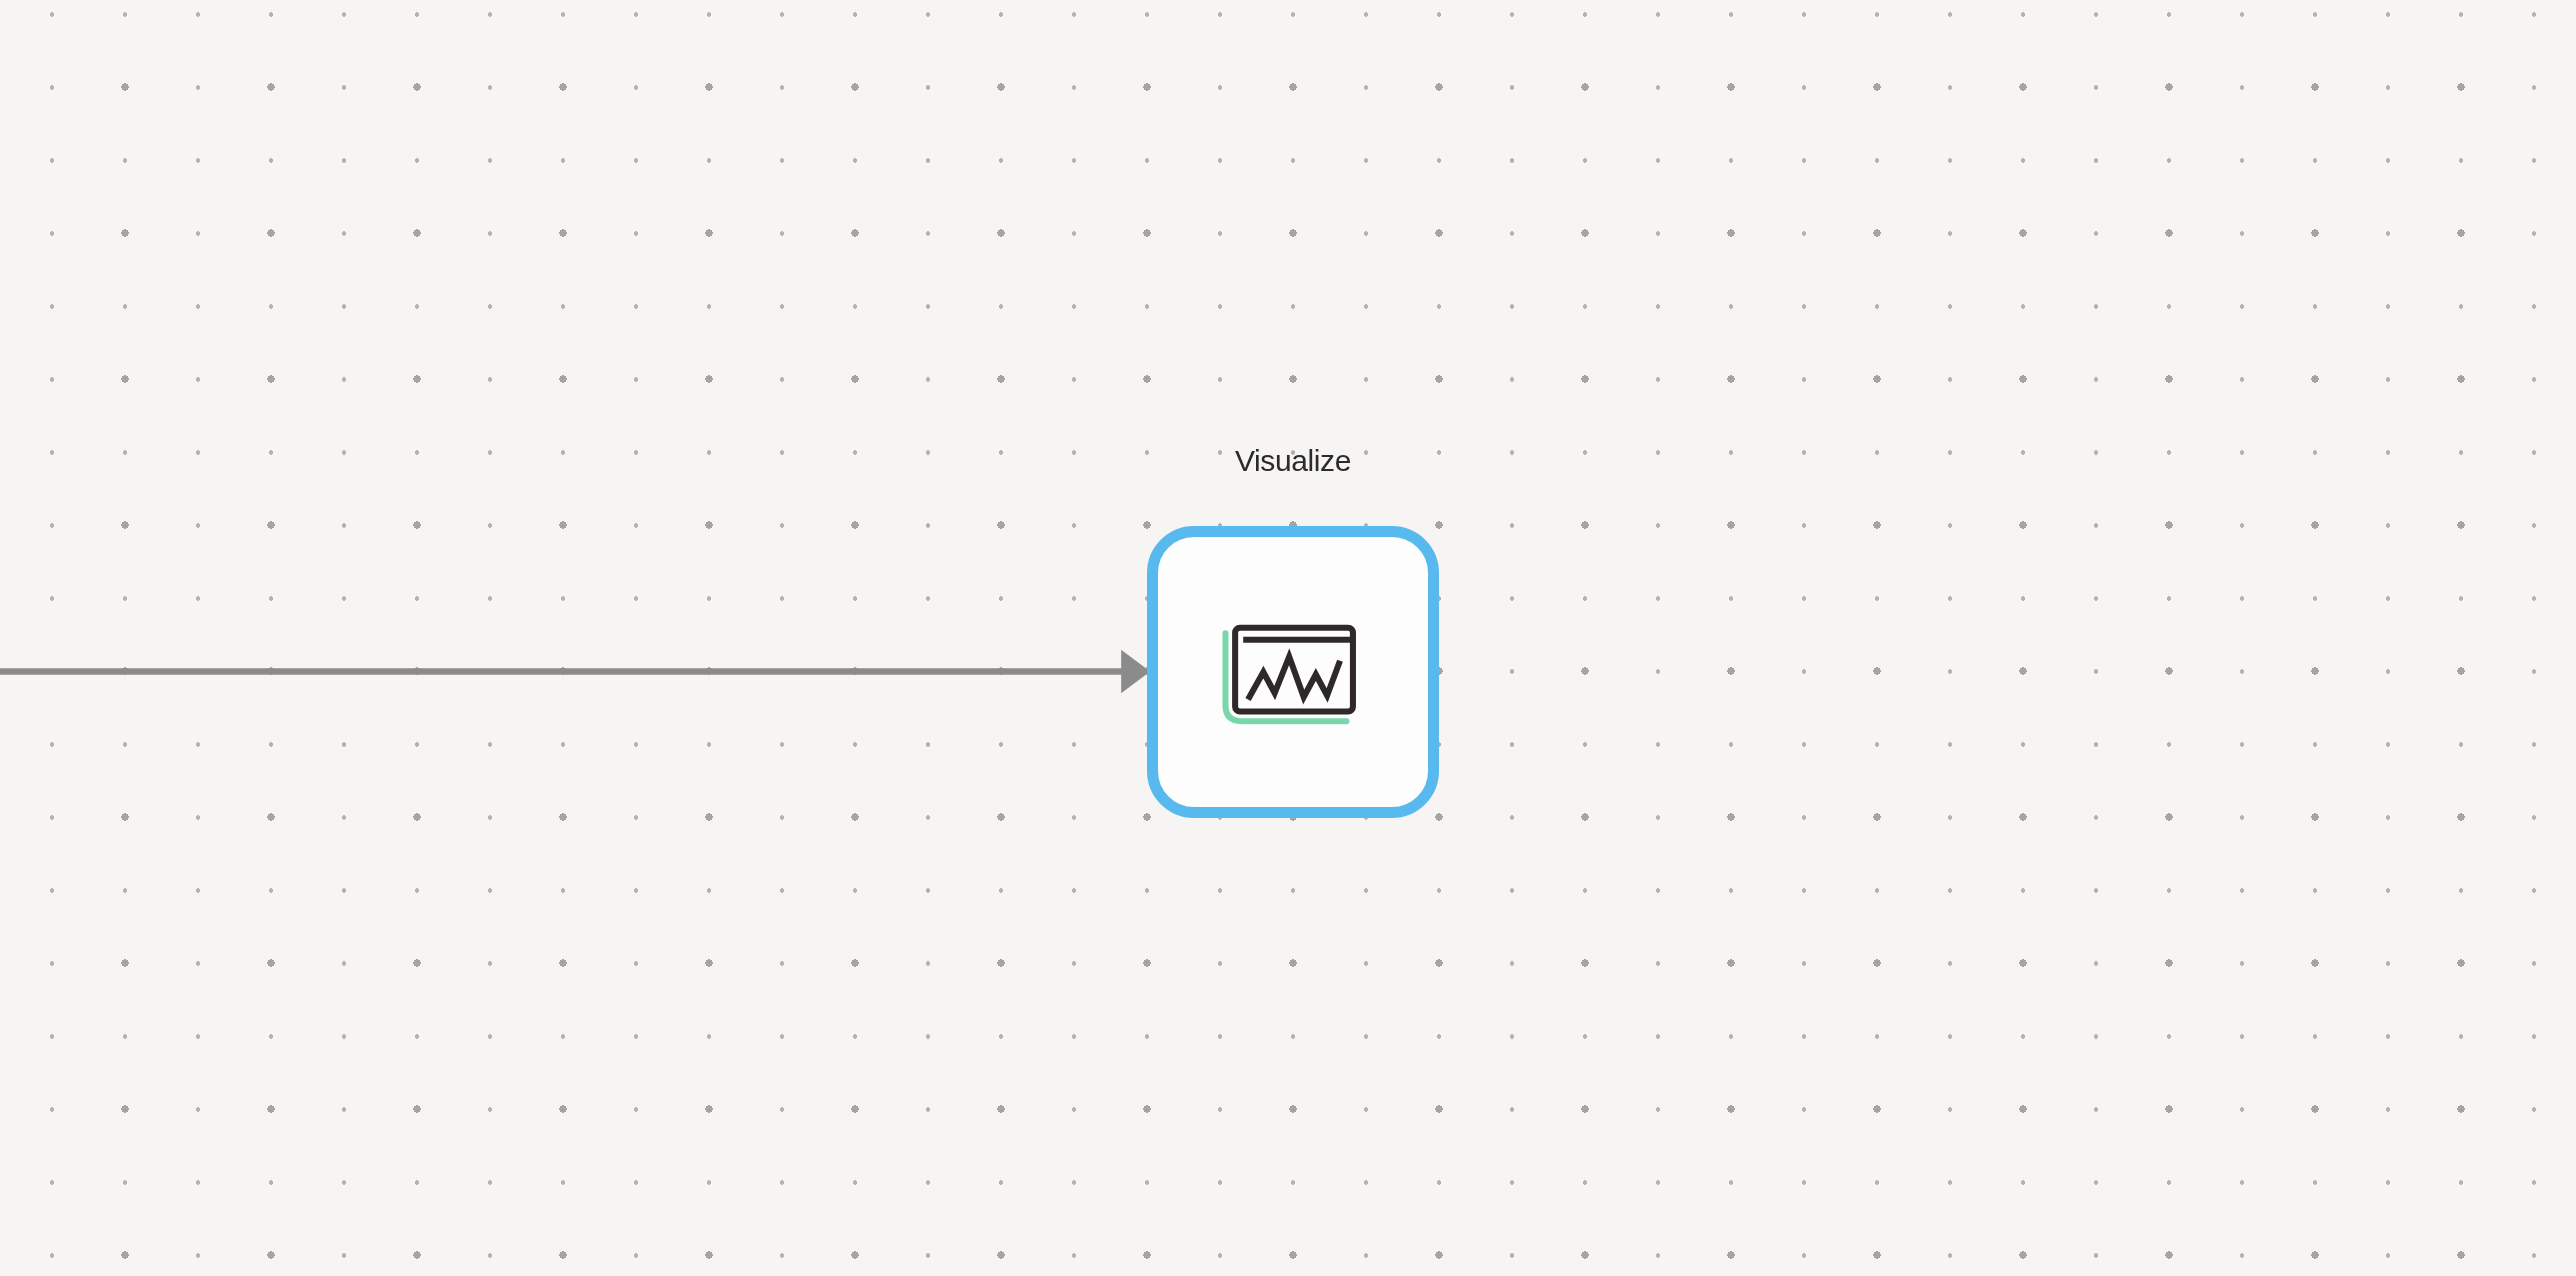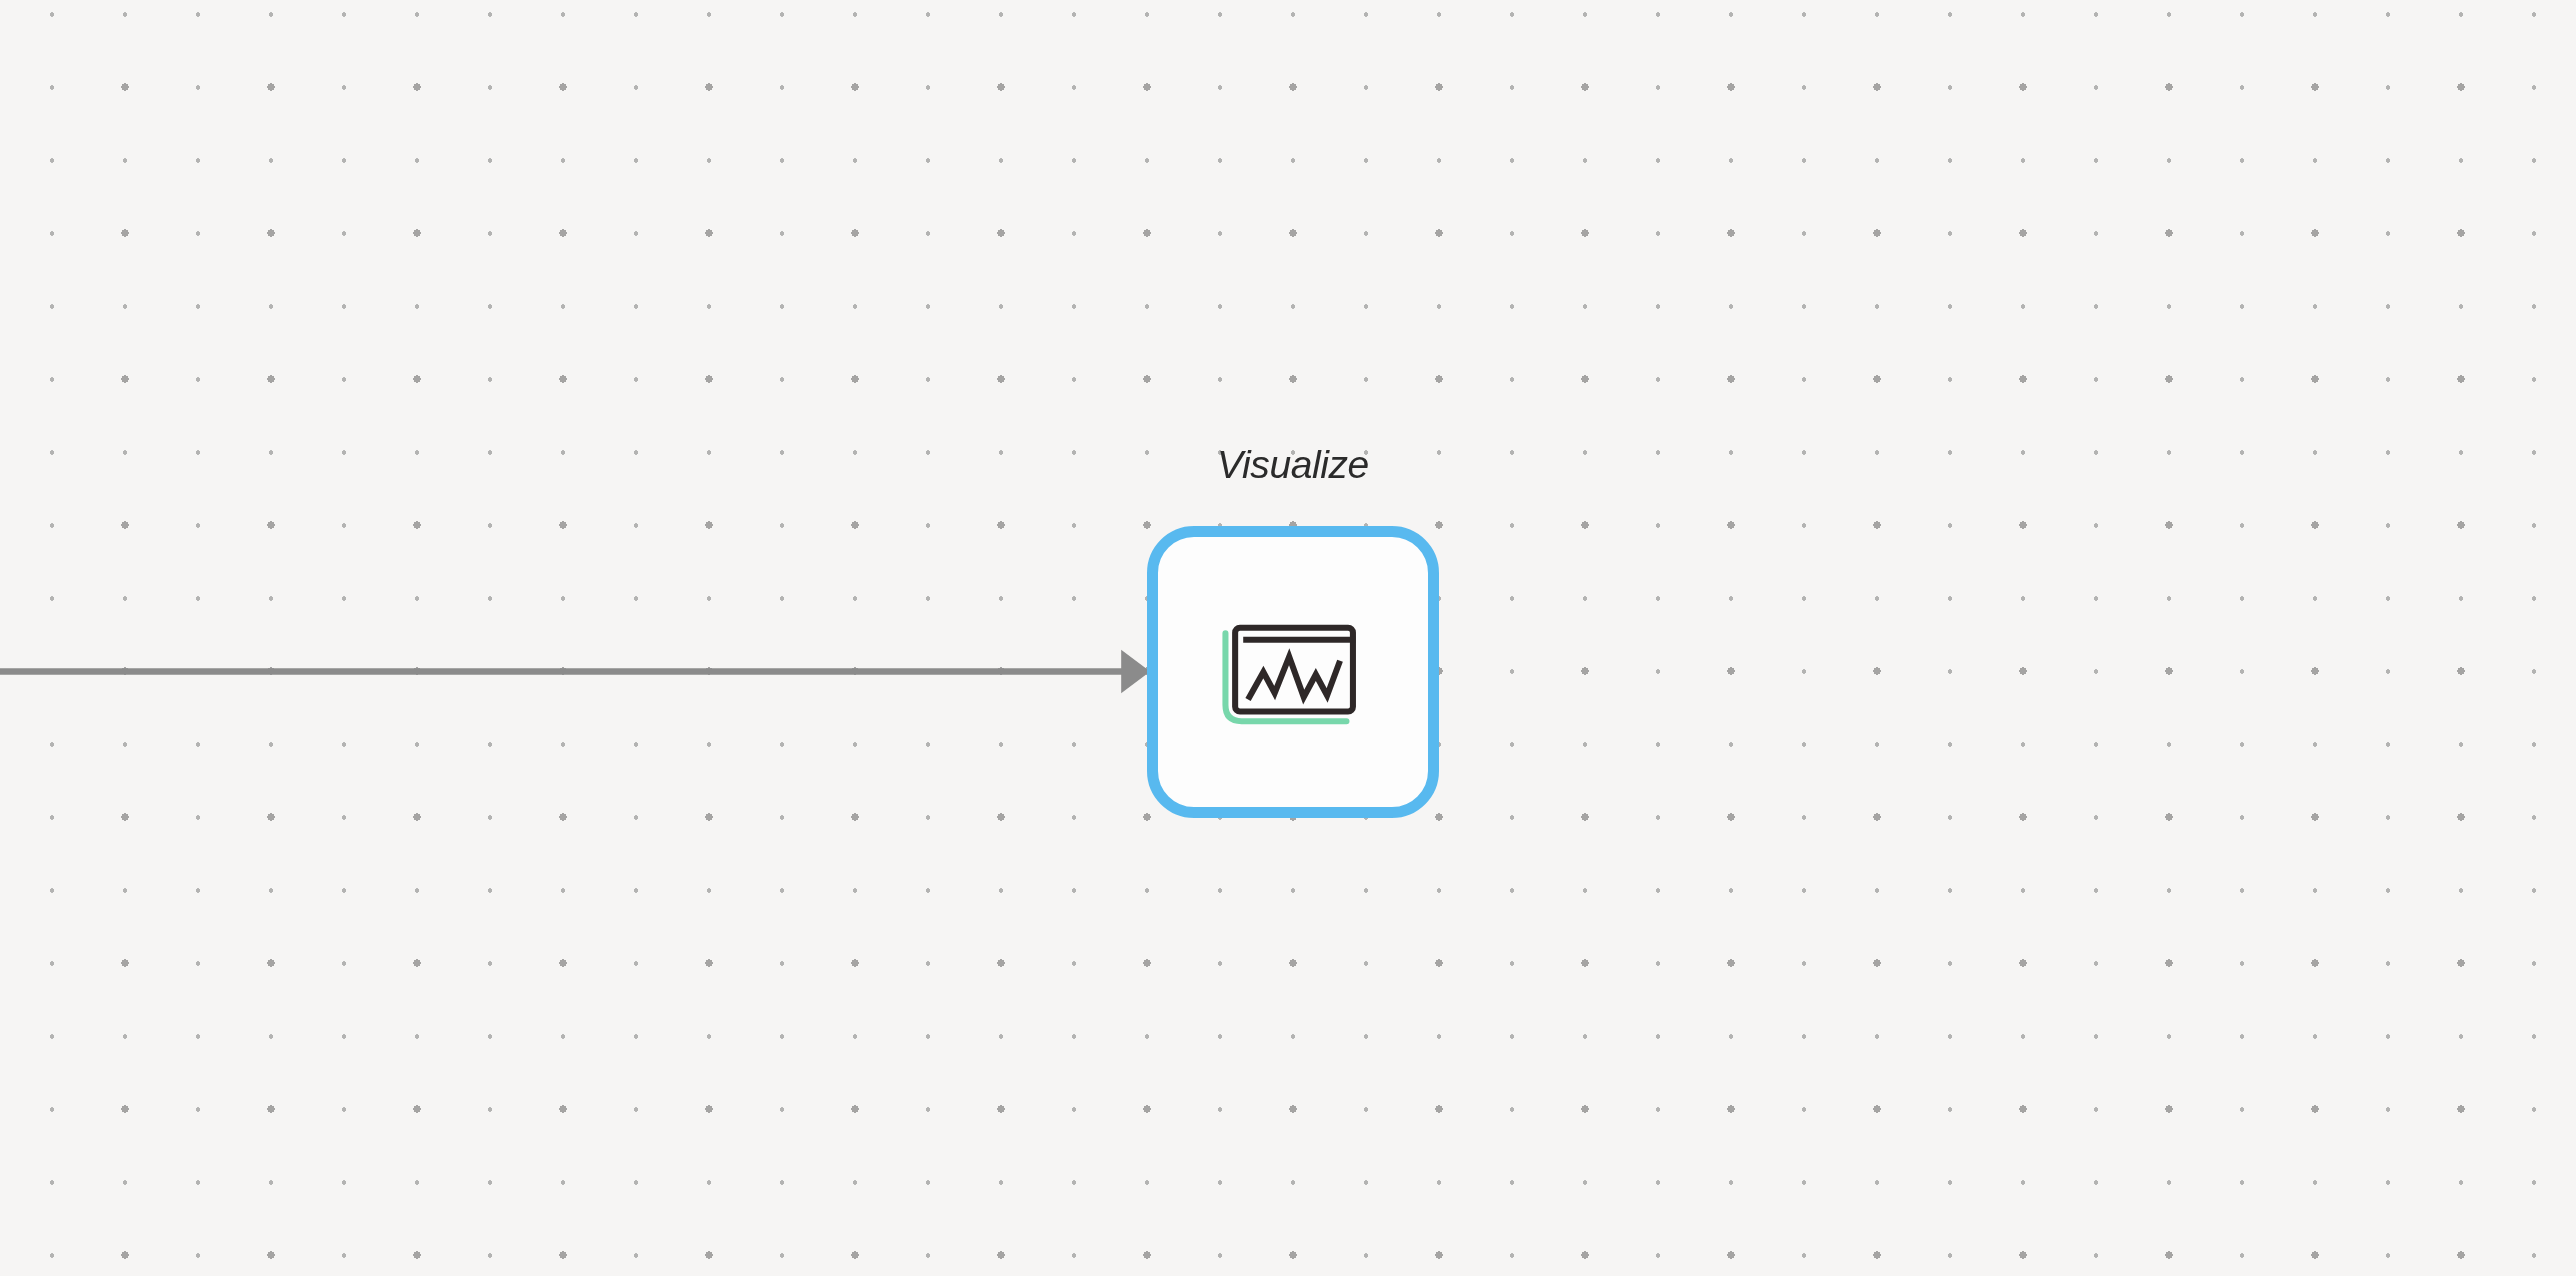--- a/index.html
+++ b/index.html
@@ -55,27 +55,26 @@
     background: var(--node-bg, #fdfdfd);
     border: 11.3px solid var(--selection-blue, #58b9ef);
     border-radius: 47px;
   }
 
   .node-label {
     position: absolute;
     left: 1293px;
     top: 444px;
     transform: translateX(-50%);
-    font-size: 39px;
+    font-size: 30px;
     font-weight: 500;
     letter-spacing: -0.4px;
     line-height: 1.1;
     color: var(--label-color, #2b2b2b);
     white-space: nowrap;
-    font-style: italic;
   }
 
   
   .node-icon {
     position: absolute;
     left: 61px;   
     top: 85px;
     width: 142px;
     height: 113px;
     overflow: visible;

